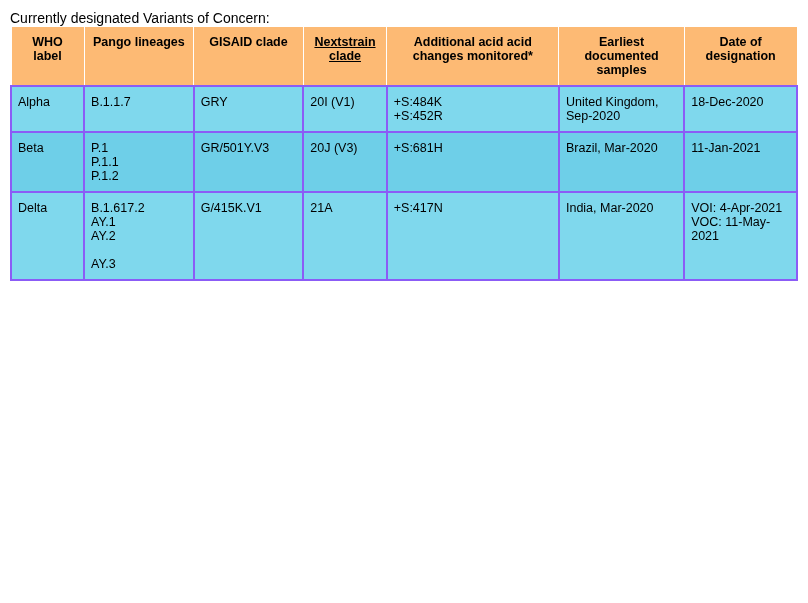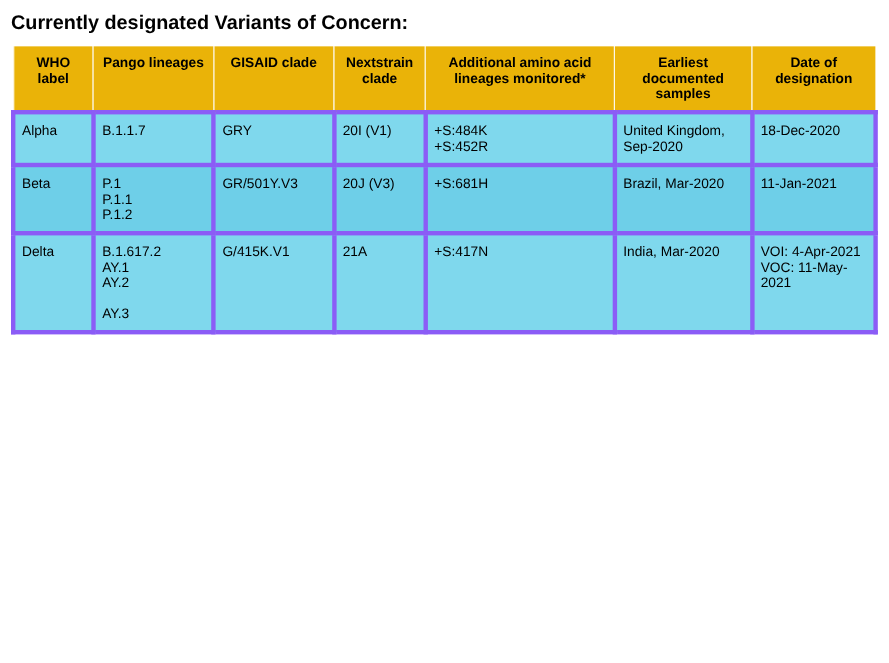--- a/index.html
+++ b/index.html
@@ -4,70 +4,69 @@
   <style>
     * { box-sizing: border-box; margin: 0; padding: 0; }
     body {
       font-family: Arial, sans-serif;
       font-size: 13px;
       background: #fff;
       padding: 10px;
       width: 808px;
     }
     .page-title {
-      font-weight: bold;
-      font-size: 18px;
-      margin-bottom: 10px;
+      font-weight: normal;
+      font-size: 14px;
       color: #000;
     }
     table {
       border-collapse: collapse;
       width: 100%;
     }
     th {
-      background-color: #eab308;
+      background-color: #fdba74;
       color: #000;
       font-weight: bold;
       padding: 8px 6px;
       border: 1px solid #fff;
       vertical-align: top;
       font-size: 12.5px;
     }
     td {
       background-color: #7fd8ed;
       color: #000;
       padding: 8px 6px;
-      border: 4px solid #8b5cf6;
+      border: 2px solid #8b5cf6;
       vertical-align: top;
       font-size: 12.5px;
     }
     tr:nth-child(even) td {
       background-color: #6ecfe8;
     }
     .col-who { width: 70px; }
     .col-pango { width: 105px; }
     .col-gisaid { width: 105px; }
-    .col-nextstrain { width: 80px; }
+    .col-nextstrain { width: 80px; text-decoration: underline; }
     .col-amino { width: 165px; }
     .col-earliest { width: 120px; }
     .col-date { width: 108px; }
   </style>
 </head>
 <body>
 
 <p class="page-title">Currently designated Variants of Concern:</p>
 
 <table>
   <thead>
     <tr>
       <th class="col-who">WHO label</th>
       <th class="col-pango">Pango lineages</th>
       <th class="col-gisaid">GISAID clade</th>
       <th class="col-nextstrain">Nextstrain clade</th>
-      <th class="col-amino">Additional amino acid lineages monitored*</th>
+      <th class="col-amino">Additional acid acid changes monitored*</th>
       <th class="col-earliest">Earliest documented samples</th>
       <th class="col-date">Date of designation</th>
     </tr>
   </thead>
   <tbody id="table-body">
   <tr>
         <td>Alpha</td>
         <td>B.1.1.7</td>
         <td>GRY</td>
         <td>20I (V1)</td>

